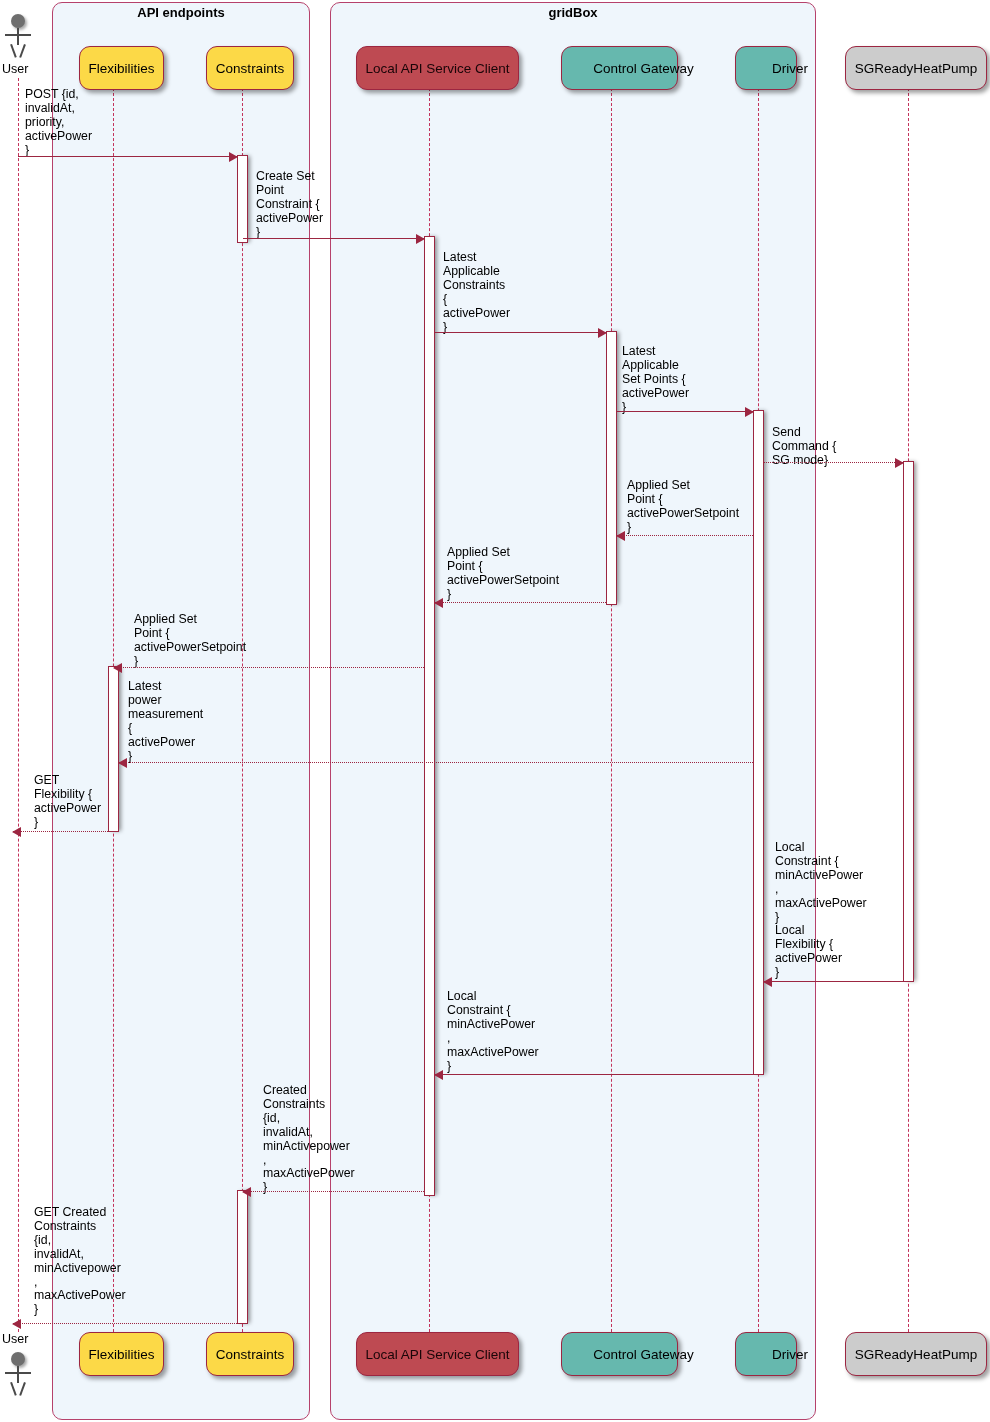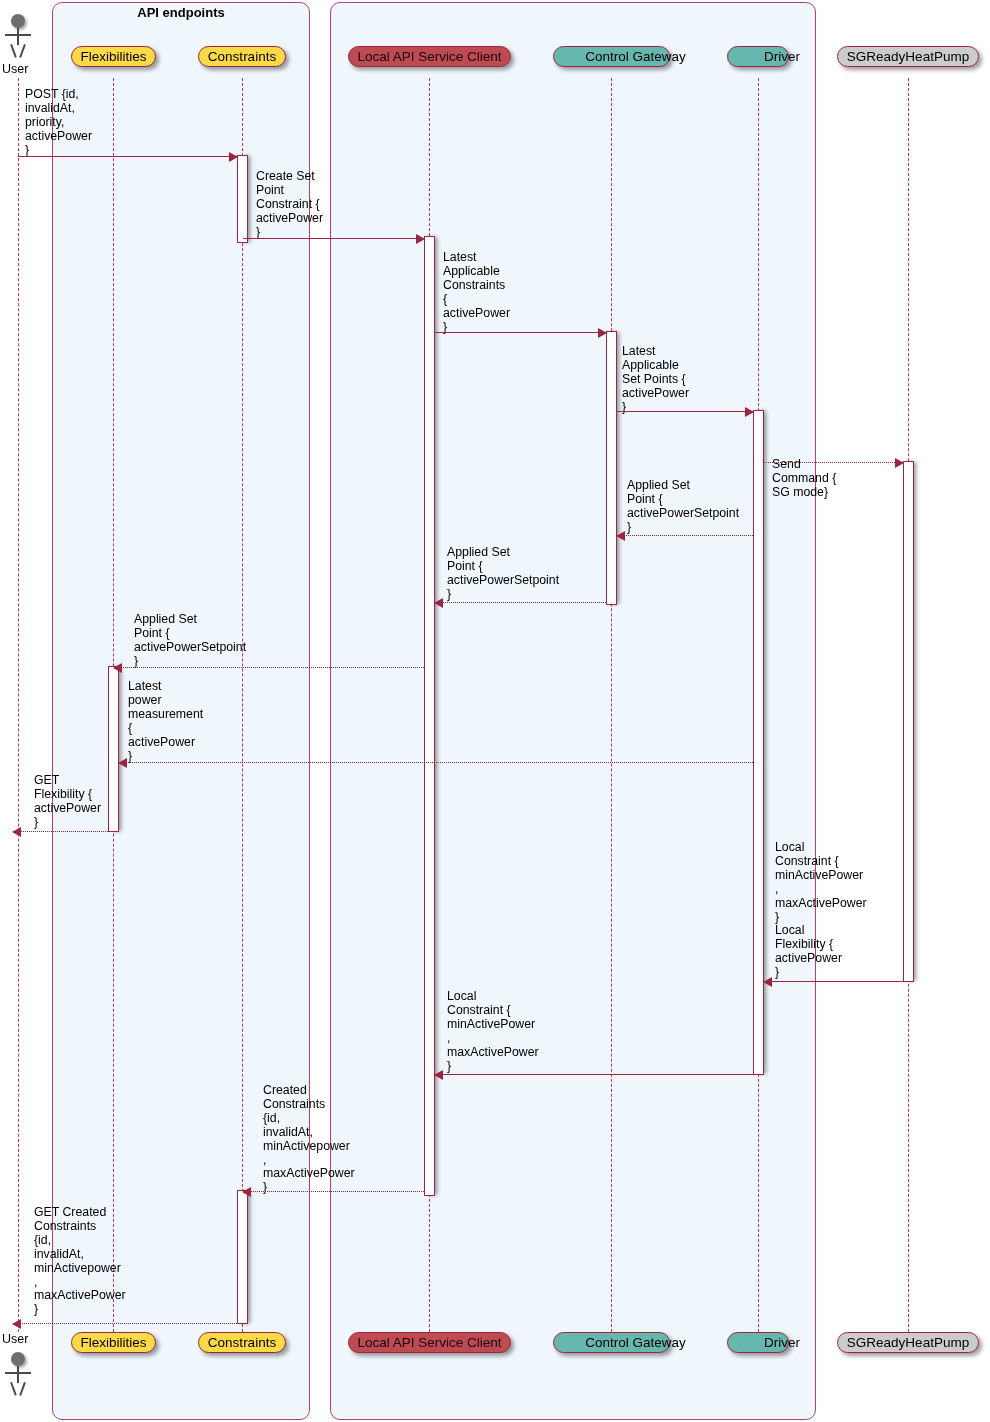--- a/index.html
+++ b/index.html
@@ -9,21 +9,21 @@
   
   .group{position:absolute;background:#EFF6FC;border:1.5px solid #B6416B;border-radius:10px;box-sizing:border-box;}
   .group-title{position:absolute;font-size:13px;font-weight:bold;color:#000;text-align:center;white-space:nowrap;}
 
   
   .lifeline{position:absolute;width:0;border-left:1.5px dashed #C3325B;}
 
   
   .part{position:absolute;border:1.6px solid #9C2641;border-radius:11px;box-sizing:border-box;
         display:flex;align-items:center;justify-content:center;white-space:nowrap;
-        font-size:13.5px;box-shadow:3px 3px 4px rgba(0,0,0,0.38);height:21px;}
+        font-size:13.5px;box-shadow:3px 3px 4px rgba(0,0,0,0.38);height:44px;margin-left:8px;}
   .part.yellow{background:#FCD947;color:#000;}
   .part.red{background:#BE4A52;color:#1a0508;}
   .part.teal{background:#66B8AE;color:#000;padding-left:48px;}
   .part.grey{background:#CCCCCC;color:#000;}
 
   
   .actor{position:absolute;width:34px;height:44px;}
   .actor .head{position:absolute;left:10px;top:0;width:14px;height:14px;border-radius:50%;background:#6E6E6E;box-shadow:2px 2px 3px rgba(0,0,0,.35);}
   .actor .body{position:absolute;left:16.2px;top:14px;width:1.8px;height:17px;background:#4a4a4a;}
   .actor .arms{position:absolute;left:4px;top:20px;width:26px;height:1.8px;background:#4a4a4a;}
@@ -48,20 +48,21 @@
 </style>
 </head>
 <body>
 
 <div id="canvas">
 
   <div class="group" style="left:52px;top:2px;width:258px;height:1418px;"></div>
   <div class="group-title" style="left:52px;top:5px;width:258px;">API endpoints</div>
 
   <div class="group" style="left:330px;top:2px;width:486px;height:1418px;"></div>
+  <div class="group-title" style="left:330px;top:5px;width:486px;">gridBox</div>
 
   <div class="lifeline" style="left:18px;top:78px;height:1254px;"></div>
   <div class="lifeline" style="left:113px;top:78px;height:1254px;"></div>
   <div class="lifeline" style="left:242px;top:78px;height:1254px;"></div>
   <div class="lifeline" style="left:429px;top:78px;height:1254px;"></div>
   <div class="lifeline" style="left:611px;top:78px;height:1254px;"></div>
   <div class="lifeline" style="left:758px;top:78px;height:1254px;"></div>
   <div class="lifeline" style="left:908px;top:78px;height:1254px;"></div>
 
   <div class="actor" style="left:1px;top:14px;">
@@ -124,21 +125,21 @@
 
   <div class="msg" style="left:622px;top:345px;">Latest
 Applicable
 Set Points {
 activePower
 }</div>
   <div class="arrow solid" style="left:617px;top:411px;width:136px;">
     <div class="ahead right"></div>
   </div>
 
-  <div class="msg" style="left:772px;top:426px;margin-top:32px;">Send
+  <div class="msg" style="left:772px;top:426px;">Send
 Command {
 SG mode}</div>
   <div class="arrow dotted" style="left:764px;top:462px;width:139px;">
     <div class="ahead right"></div>
   </div>
 
   <div class="msg" style="left:627px;top:479px;">Applied Set
 Point {
 activePowerSetpoint
 }</div>

